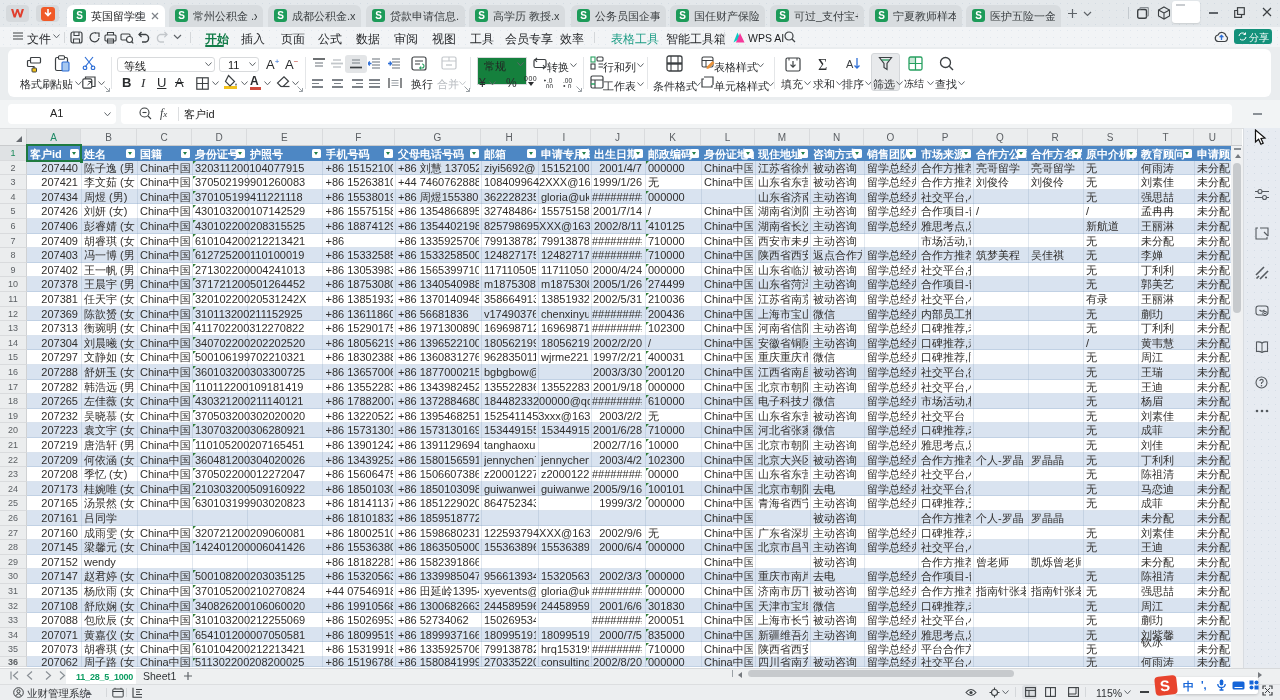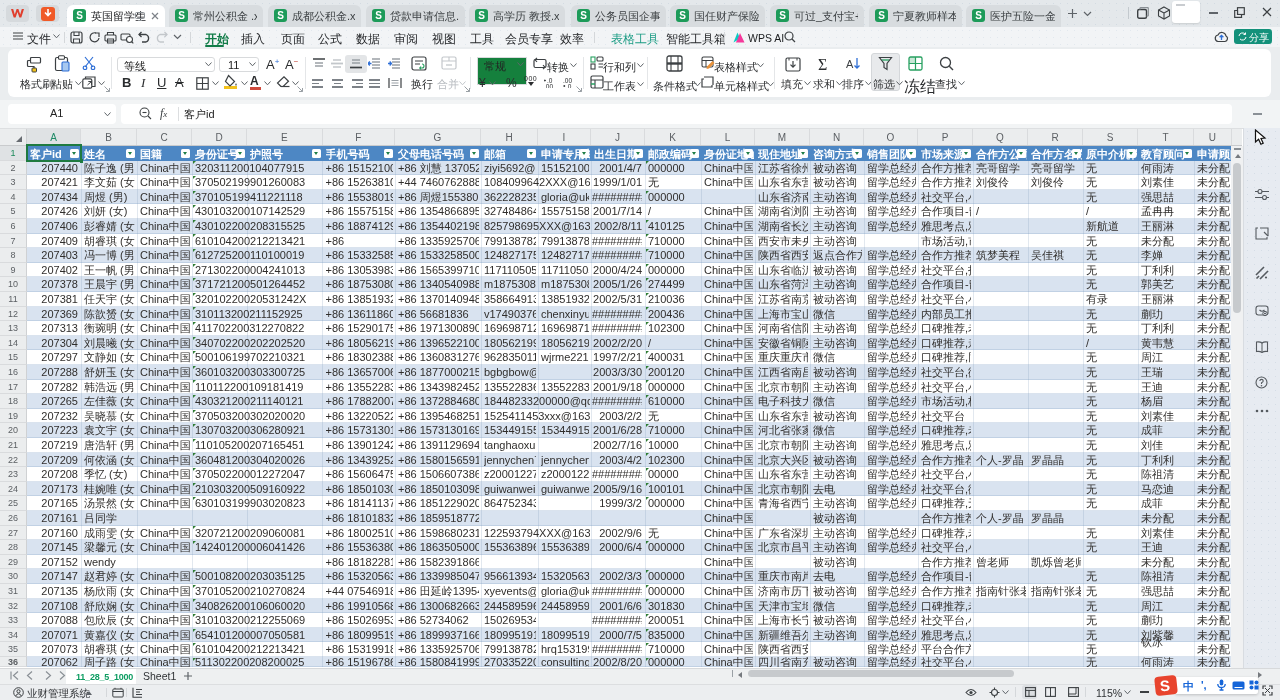--- a/index.html
+++ b/index.html
@@ -607,21 +607,21 @@
         <path d="M0.5 0.5 L3.5 3.8 L6.5 0.5" stroke="#5f6469" fill="none"></path>
       </svg>
     </div>
     <div class="ab" style="left:908px;top:56px">
       <svg width="15" height="15" viewBox="0 0 15 15">
         <rect x="1" y="1" width="13" height="13" rx="1.5" fill="none" stroke="#27a060" stroke-width="1.3"></rect>
         <path d="M7.5 1 V14 M1 7.5 H14" stroke="#27a060" stroke-width="1.2"></path>
         <rect x="1" y="1" width="6.5" height="6.5" fill="#27a060" opacity="0.25"></rect>
       </svg>
     </div>
-    <div class="rlab" style="left:904px;top:77px;color:#2a2c2e;font-size:16px">冻结</div>
+    <div class="rlab" style="left:904px;top:77px;color:#2a2c2e;font-size:10px">冻结</div>
     <div class="ab" style="left:927px;top:81px">
       <svg width="7" height="5" viewBox="0 0 7 5">
         <path d="M0.5 0.5 L3.5 3.8 L6.5 0.5" stroke="#5f6469" fill="none"></path>
       </svg>
     </div>
     <div class="ab" style="left:939px;top:56px">
       <svg width="15" height="15" viewBox="0 0 15 15">
         <circle cx="6.5" cy="6.5" r="5" fill="none" stroke="#3c4043" stroke-width="1.3"></circle>
         <path d="M10.3 10.3 L14 14" stroke="#3c4043" stroke-width="1.4"></path>
       </svg>
@@ -836,21 +836,21 @@
     <div class="c" style="left:1197px;top:160.6px;width:32.5px;height:14.6px;line-height:14.6px">未分配</div>
     <div class="tri" style="left:192.5px;top:161.29999999999998px"></div>
     <div class="tri" style="left:645.5px;top:161.29999999999998px"></div>
     <div class="c num" style="left:28px;top:175.2px;width:50px;height:14.6px;line-height:14.6px">207421</div>
     <div class="c" style="left:84px;top:175.2px;width:51px;height:14.6px;line-height:14.6px">李文茹 (女)</div>
     <div class="c" style="left:140px;top:175.2px;width:50px;height:14.6px;line-height:14.6px">China中国</div>
     <div class="co" style="left:195px;top:175.2px;height:14.6px;line-height:14.6px">370502199901260083</div>
     <div class="c" style="left:325.5px;top:175.2px;width:67.5px;height:14.6px;line-height:14.6px">+86 15263810632</div>
     <div class="c" style="left:398px;top:175.2px;width:81px;height:14.6px;line-height:14.6px">+44 7460762888</div>
     <div class="c" style="left:484px;top:175.2px;width:106px;height:14.6px;line-height:14.6px">1084099642XXX@163.</div>
-    <div class="c num" style="left:592px;top:175.2px;width:50px;height:14.6px;line-height:14.6px">1999/1/01</div>
+    <div class="c num" style="left:592px;top:175.2px;width:50px;height:14.6px;line-height:14.6px">1999/1/26</div>
     <div class="c" style="left:648px;top:175.2px;width:51px;height:14.6px;line-height:14.6px">无</div>
     <div class="c" style="left:704px;top:175.2px;width:49px;height:14.6px;line-height:14.6px">China中国</div>
     <div class="c" style="left:758px;top:175.2px;width:50px;height:14.6px;line-height:14.6px">山东省东营市</div>
     <div class="c" style="left:813px;top:175.2px;width:49px;height:14.6px;line-height:14.6px">被动咨询</div>
     <div class="c" style="left:867px;top:175.2px;width:49px;height:14.6px;line-height:14.6px">留学总经办</div>
     <div class="c" style="left:921px;top:175.2px;width:50px;height:14.6px;line-height:14.6px">合作方推荐</div>
     <div class="c" style="left:976px;top:175.2px;width:50px;height:14.6px;line-height:14.6px">刘俊伶</div>
     <div class="c" style="left:1031px;top:175.2px;width:50px;height:14.6px;line-height:14.6px">刘俊伶</div>
     <div class="c" style="left:1086px;top:175.2px;width:50px;height:14.6px;line-height:14.6px">无</div>
     <div class="c" style="left:1141px;top:175.2px;width:51px;height:14.6px;line-height:14.6px">刘素佳</div>

